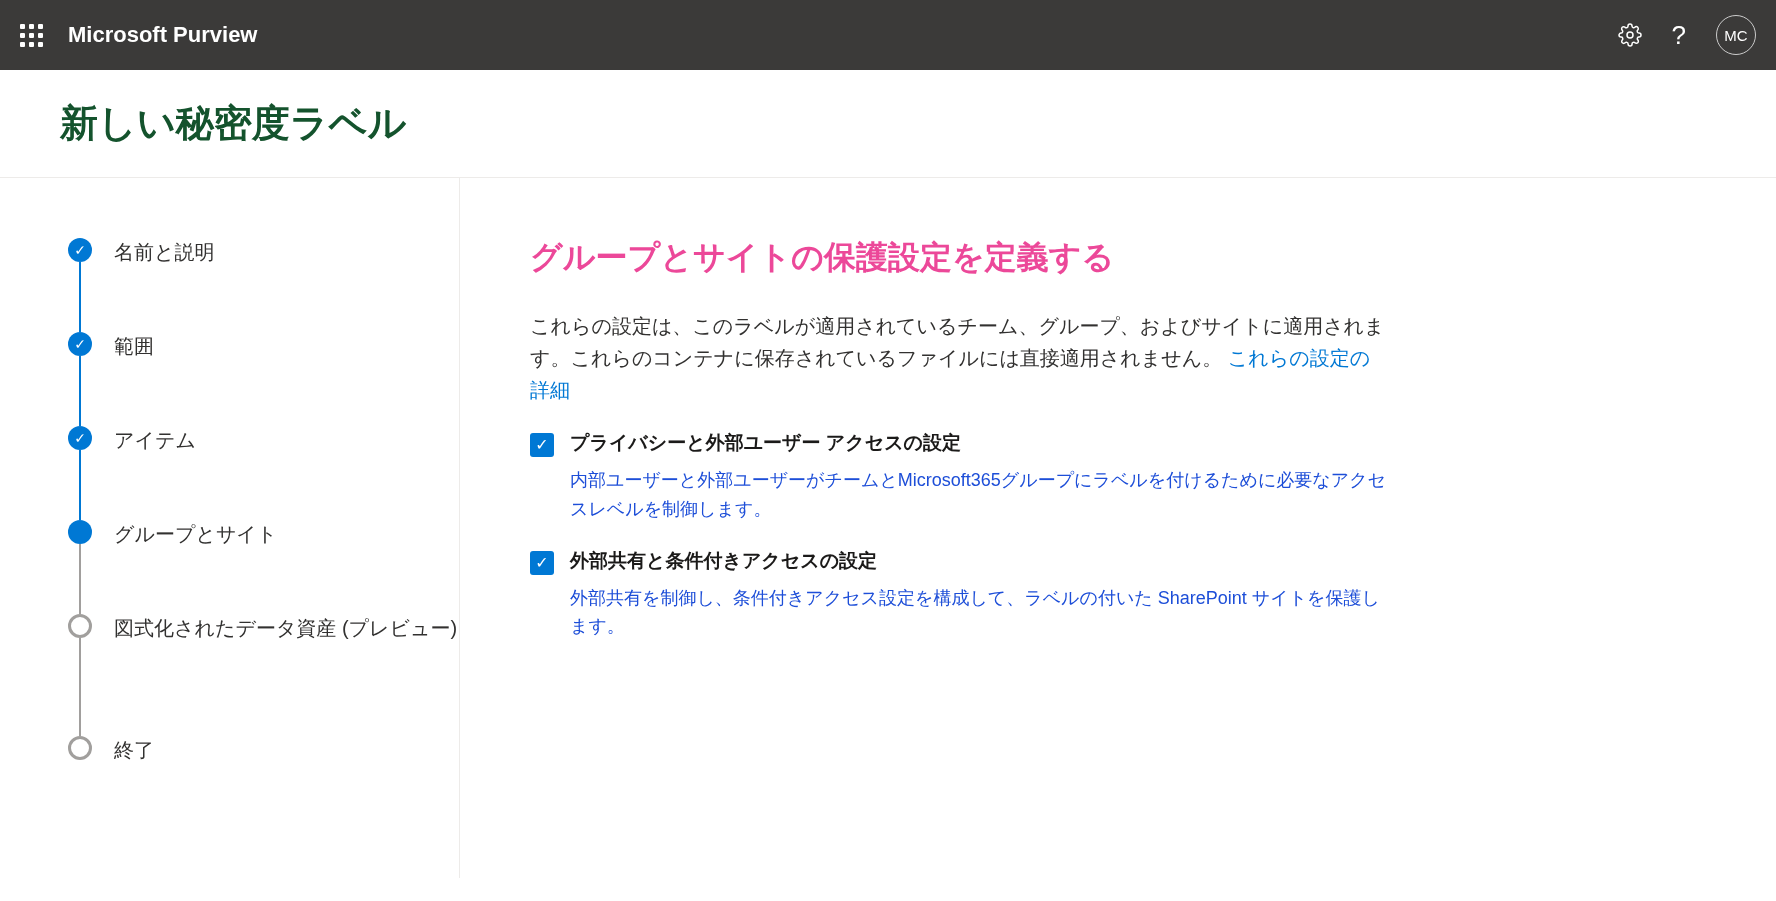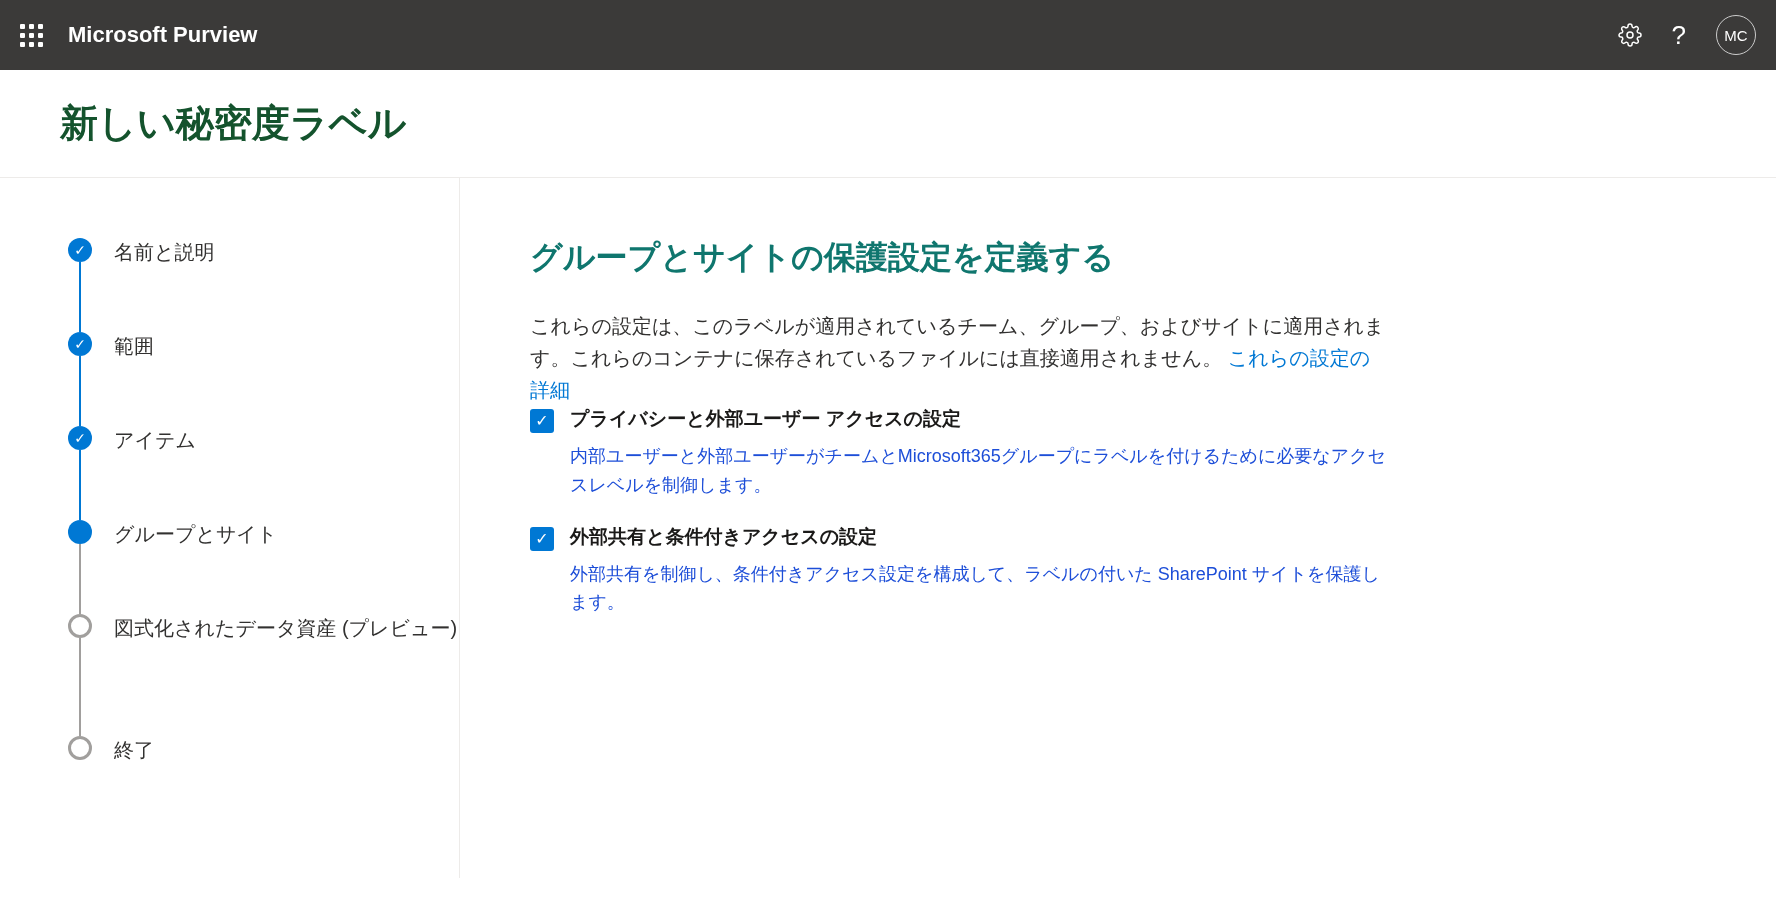--- a/index.html
+++ b/index.html
@@ -151,27 +151,28 @@
       font-weight: 400;
     }
     .wizard-content {
       flex: 1;
       padding: 58px 70px 0 70px;
       max-width: 1000px;
     }
     .content-heading {
       font-size: 32px;
       font-weight: 700;
-      color: #0f766e;
+      color: #ec4899;
       margin-bottom: 30px;
     }
     .content-description {
       font-size: 20px;
       color: #323130;
       line-height: 1.6;
+      margin-bottom: 24px;
     }
     .learn-more-link {
       color: #0078d4;
       text-decoration: none;
       cursor: pointer;
     }
     .checkbox-option {
       display: flex;
       align-items: flex-start;
       gap: 16px;

